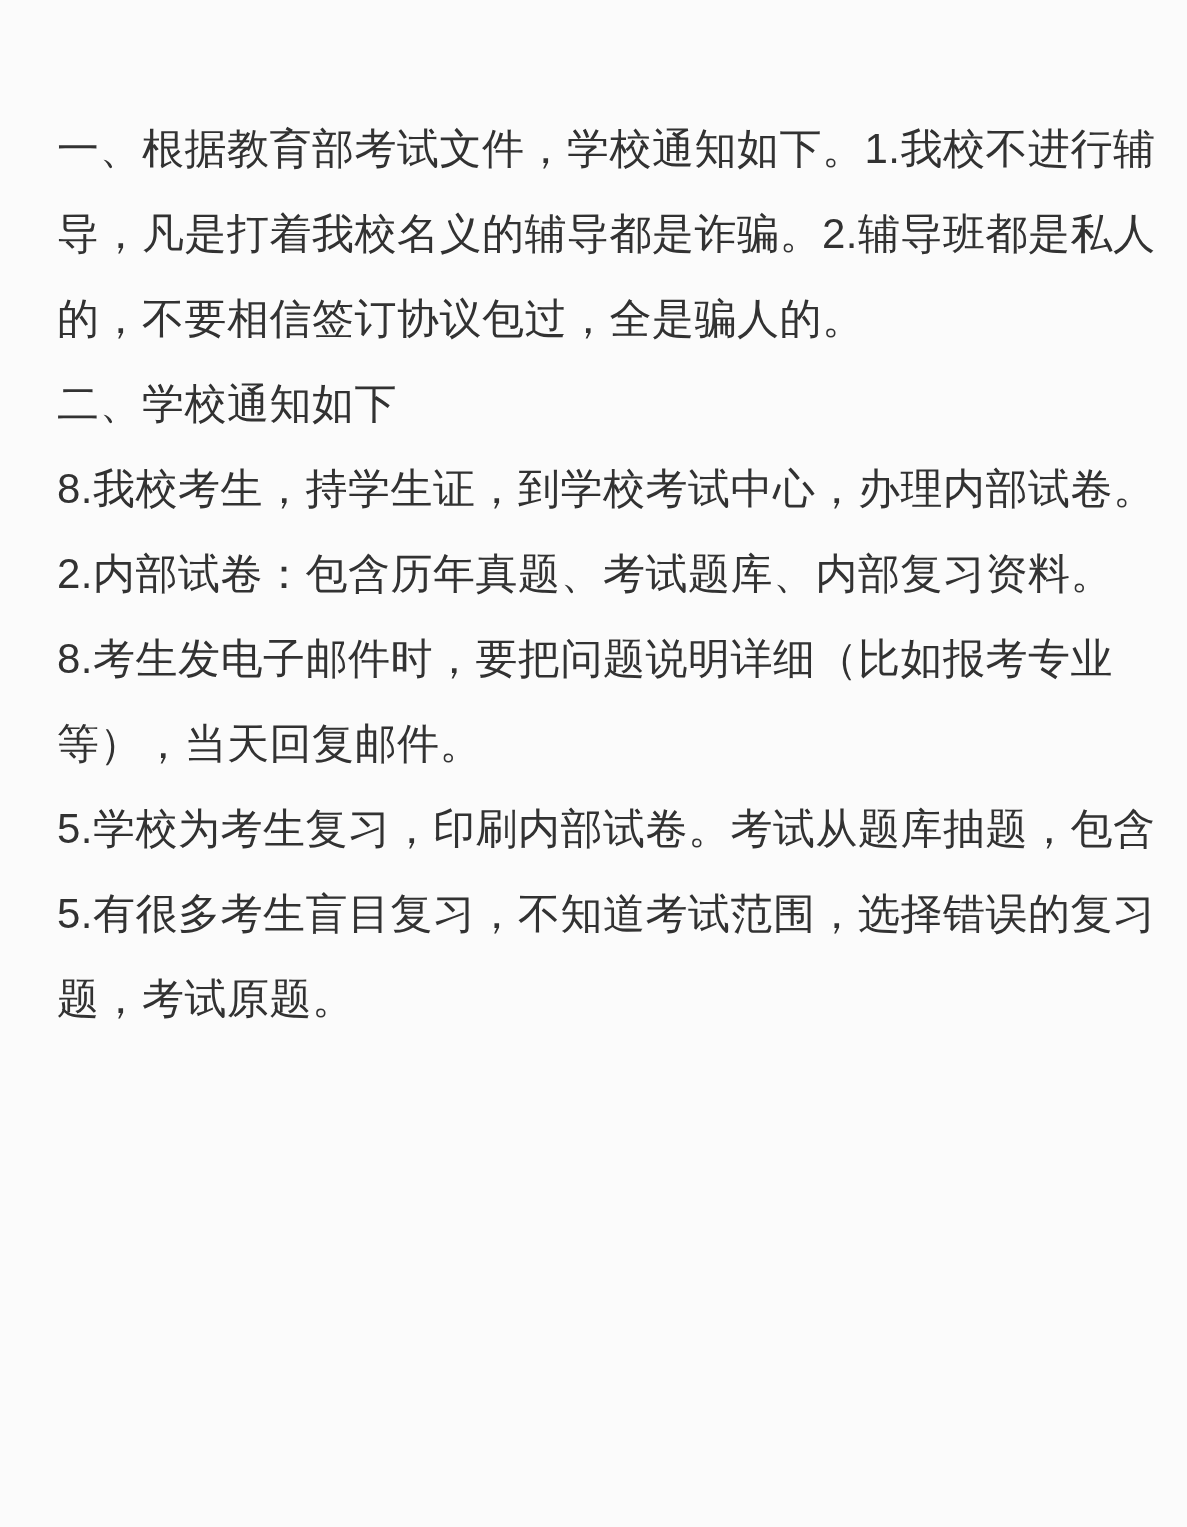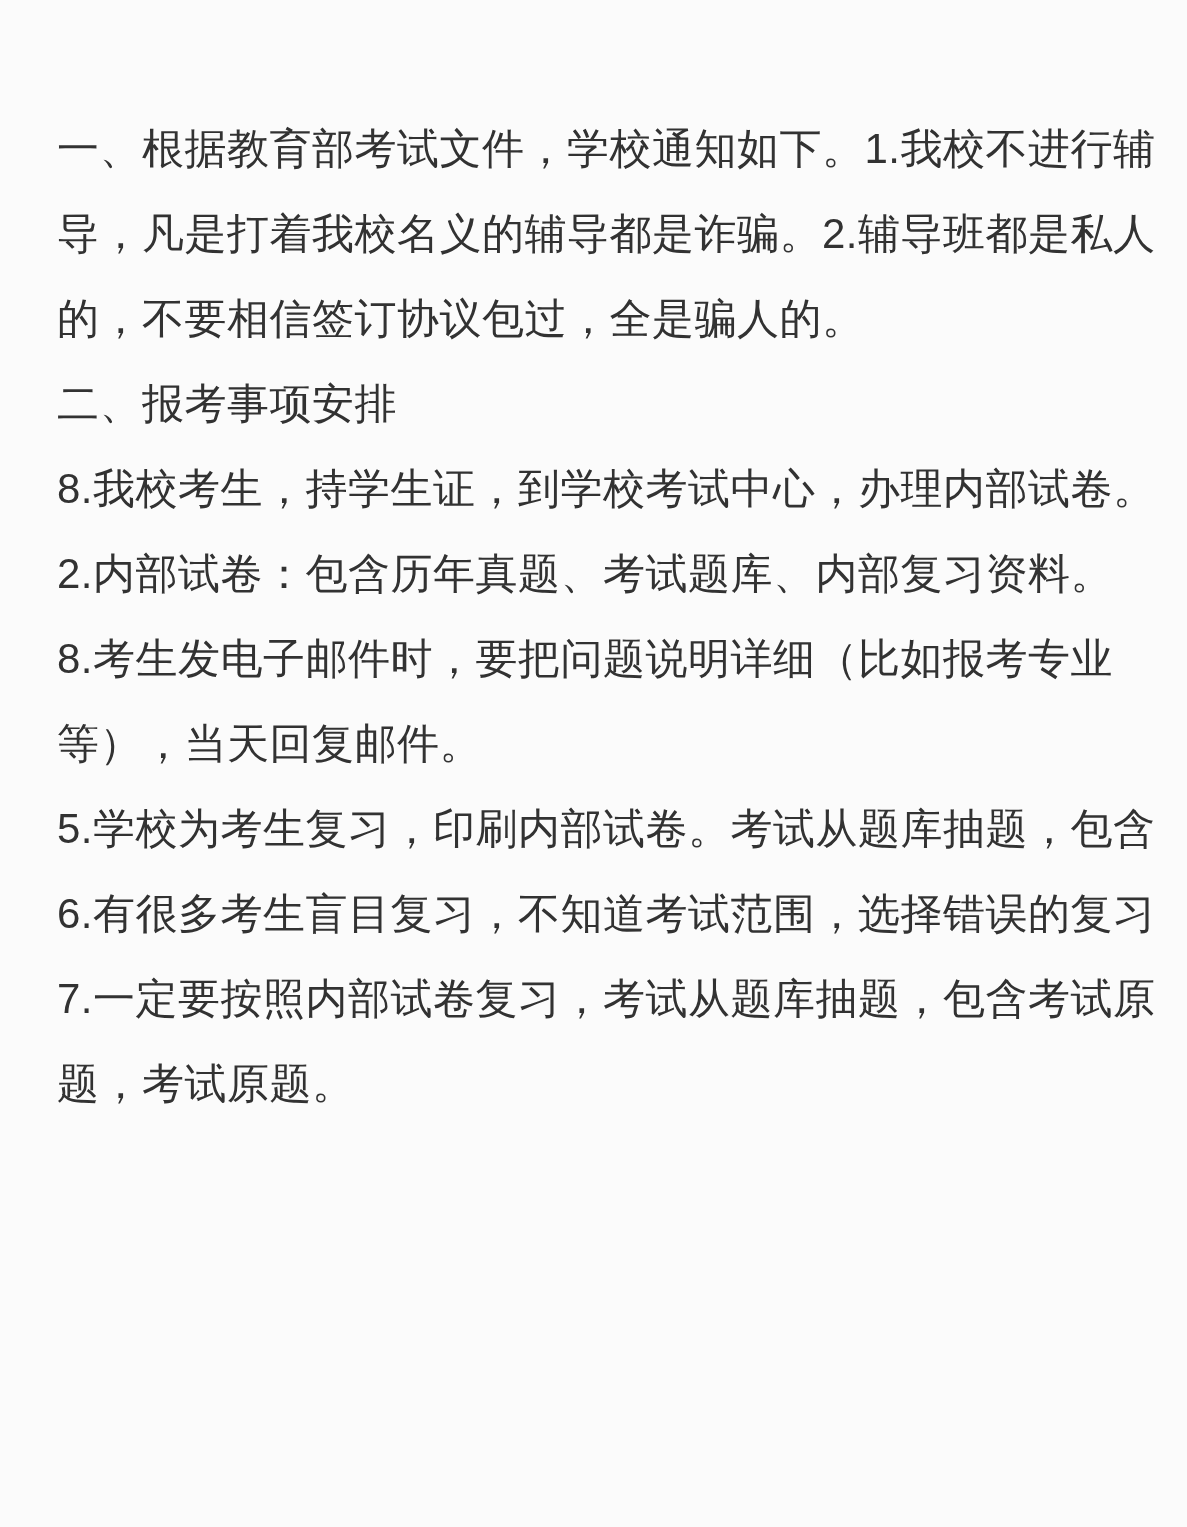--- a/index.html
+++ b/index.html
@@ -40,21 +40,21 @@
 <div class="page">
   <div class="content">
 
     <p>
       <span class="text-line">一、根据教育部考试文件，学校通知如下。1.我校不进行辅</span>
       <span class="text-line">导，凡是打着我校名义的辅导都是诈骗。2.辅导班都是私人</span>
       <span class="text-line">的，不要相信签订协议包过，全是骗人的。</span>
     </p>
 
     <p>
-      <span class="text-line">二、报考事项安排</span>
+      <span class="text-line">二、学校通知如下</span>
     </p>
 
     <p>
       <span class="text-line">8.我校考生，持学生证，到学校考试中心，办理内部试卷。</span>
     </p>
 
     <p>
       <span class="text-line">2.内部试卷：包含历年真题、考试题库、内部复习资料。</span>
     </p>
 
@@ -62,22 +62,21 @@
     <p>
       <span class="text-line">8.考生发电子邮件时，要把问题说明详细（比如报考专业</span>
       <span class="text-line">等），当天回复邮件。</span>
     </p>
 
     <p>
       <span class="text-line">5.学校为考生复习，印刷内部试卷。考试从题库抽题，包含</span>
     </p>
 
     <p>
-      <span class="text-line">6.有很多考生盲目复习，不知道考试范围，选择错误的复习</span>
+      <span class="text-line">5.有很多考生盲目复习，不知道考试范围，选择错误的复习</span>
     </p>
 
     <p>
-      <span class="text-line">7.一定要按照内部试卷复习，考试从题库抽题，包含考试原</span>
       <span class="text-line">题，考试原题。</span>
     </p>
 
   </div>
 </div>
 
 </body></html>

